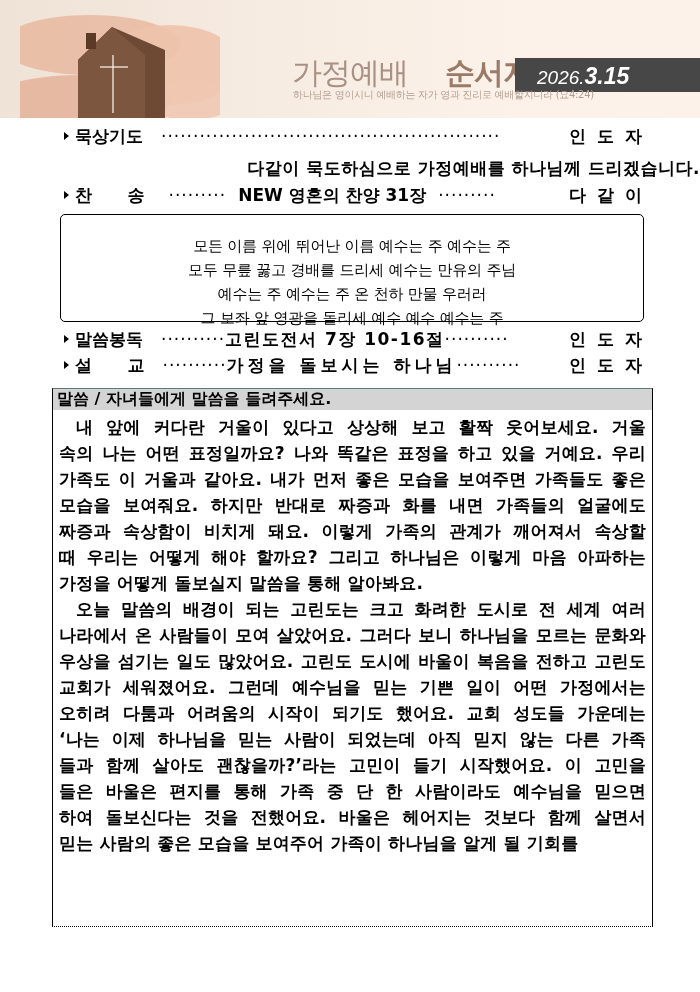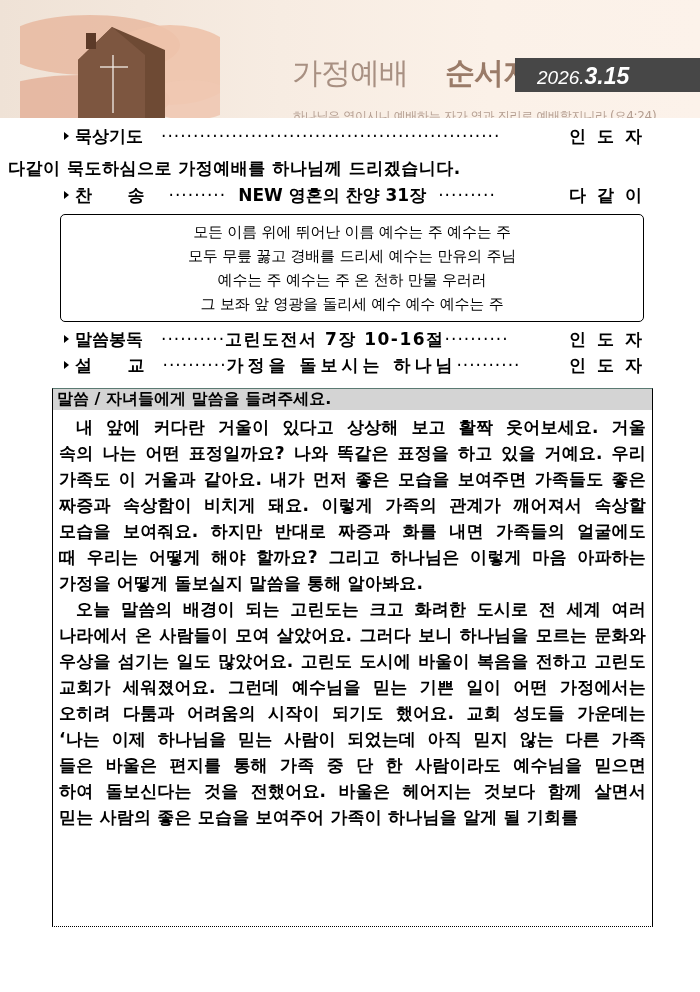--- a/index.html
+++ b/index.html
@@ -25,47 +25,47 @@
     position: absolute; left: 515px; top: 58px; width: 217px; height: 34px;
     background: #474747;
   }
   .date {
     position: absolute; left: 22px; top: 5px; color: #ffffff; font-style: italic;
     font-family: "Liberation Sans", sans-serif; white-space: nowrap;
   }
   .date .y { font-size: 19px; }
   .date .md { font-size: 23px; font-weight: bold; }
   .verse {
-    position: absolute; left: 293px; top: 108px; font-size: 12px; color: #b39d90;
-    white-space: nowrap; letter-spacing: -0.3px; text-decoration: underline;
+    position: absolute; left: 293px; top: 88px; font-size: 10px; color: #b39d90;
+    white-space: nowrap; letter-spacing: -0.3px;
   }
 
   
   .row {
     position: absolute; left: 62px; width: 580px; height: 24px;
     font-size: 17px; font-weight: bold; white-space: nowrap;
     display: flex; align-items: center;
   }
   .tri {
     width: 0; height: 0; border-top: 4px solid transparent; border-bottom: 4px solid transparent;
     border-left: 5px solid #000; margin-right: 6px; margin-left: 2px;
   }
   .row .label { letter-spacing: 0px; }
   .row .dots { color: #000; font-weight: normal; letter-spacing: 1px; overflow: hidden; }
   .row .who { position: absolute; right: 0; letter-spacing: 11px; margin-right: -11px; }
   .subline {
-    position: absolute; left: 0; width: 700px; top: 157px; text-align: left;
+    position: absolute; left: 0; width: 700px; top: 157px; text-align: right;
     font-size: 17px; font-weight: bold; letter-spacing: 0.5px; padding-left: 8px;
   }
 
   
   .hymn {
     position: absolute; left: 60px; top: 214px; width: 584px; height: 108px;
     border: 1.5px solid #000; border-radius: 5px; text-align: center;
-    padding-top: 5px;
+    padding-top: 19px;
   }
   .hymn .line { font-size: 15px; line-height: 24px; font-weight: normal; letter-spacing: -0.2px; }
 
   
   .sermon {
     position: absolute; left: 52px; top: 388px; width: 601px; height: 539px;
     border-left: 1.5px solid #000; border-right: 1.5px solid #000;
     border-top: 1px solid #5a7a72; border-bottom: 1.5px dotted #000;
   }
   .sermon-head {
@@ -156,30 +156,31 @@
   <span class="who">인도자</span>
 </div>
 
 <div class="sermon">
   <div class="sermon-head">말씀 / 자녀들에게 말씀을 들려주세요.</div>
   <div class="sermon-body">
     <div class="p">
       <span class="l indent">내 앞에 커다란 거울이 있다고 상상해 보고 활짝 웃어보세요. 거울</span>
       <span class="l">속의 나는 어떤 표정일까요? 나와 똑같은 표정을 하고 있을 거예요. 우리</span>
       <span class="l">가족도 이 거울과 같아요. 내가 먼저 좋은 모습을 보여주면 가족들도 좋은</span>
+      <span class="l">모습을 보여줘요. 하지만 반대로 짜증과 화를 내면 가족들의 얼굴에도</span>
       <span class="l">짜증과 속상함이 비치게 돼요. 이렇게 가족의 관계가 깨어져서 속상할</span>
-      <span class="l">모습을 보여줘요. 하지만 반대로 짜증과 화를 내면 가족들의 얼굴에도</span>
       <span class="l">때 우리는 어떻게 해야 할까요? 그리고 하나님은 이렇게 마음 아파하는</span>
       <span class="l last">가정을 어떻게 돌보실지 말씀을 통해 알아봐요.</span>
     </div>
     <div class="p">
       <span class="l indent">오늘 말씀의 배경이 되는 고린도는 크고 화려한 도시로 전 세계 여러</span>
       <span class="l">나라에서 온 사람들이 모여 살았어요. 그러다 보니 하나님을 모르는 문화와</span>
       <span class="l">우상을 섬기는 일도 많았어요. 고린도 도시에 바울이 복음을 전하고 고린도</span>
       <span class="l">교회가 세워졌어요. 그런데 예수님을 믿는 기쁜 일이 어떤 가정에서는</span>
       <span class="l">오히려 다툼과 어려움의 시작이 되기도 했어요. 교회 성도들 가운데는</span>
       <span class="l">‘나는 이제 하나님을 믿는 사람이 되었는데 아직 믿지 않는 다른 가족</span>
+      <span class="l">들과 함께 살아도 괜찮을까?’라는 고민이 들기 시작했어요. 이 고민을</span>
       <span class="l">들은 바울은 편지를 통해 가족 중 단 한 사람이라도 예수님을 믿으면</span>
       <span class="l">하여 돌보신다는 것을 전했어요. 바울은 헤어지는 것보다 함께 살면서</span>
       <span class="l last">믿는 사람의 좋은 모습을 보여주어 가족이 하나님을 알게 될 기회를</span>
     </div>
   </div>
 </div>
 
 </body></html>

